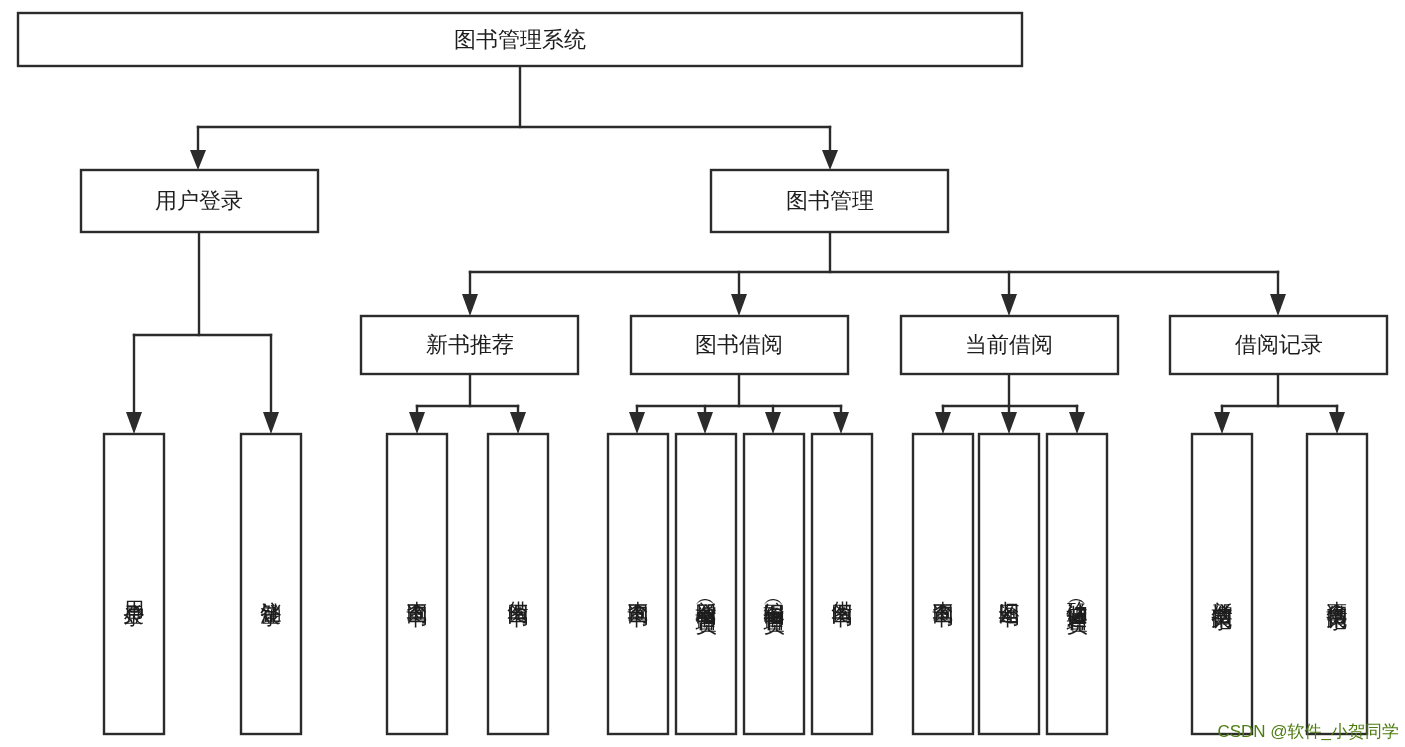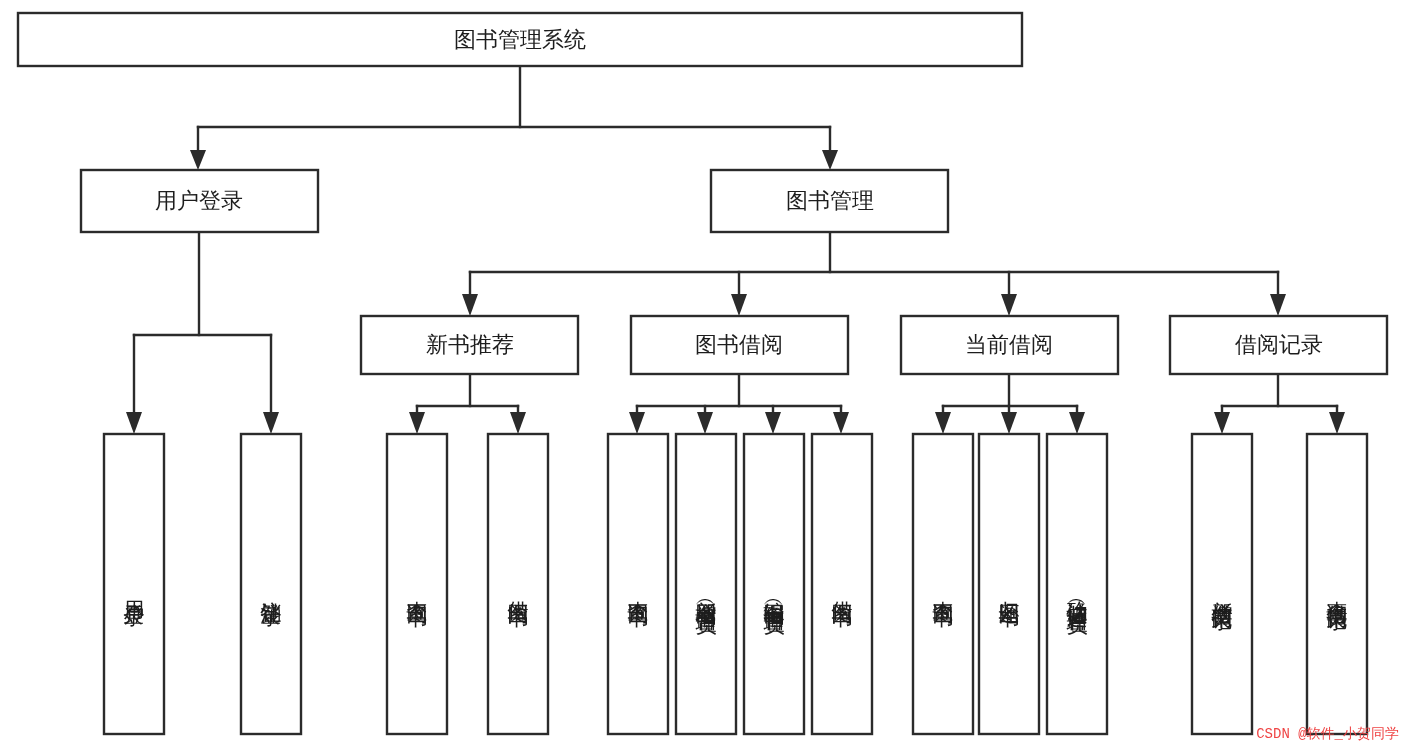--- a/index.html
+++ b/index.html
@@ -53,23 +53,23 @@
     fill: #1d1d1d;
     writing-mode: vertical-rl;
     text-orientation: upright;
     letter-spacing: 2px;
     dominant-baseline: central;
   }
   .watermark {
     position: absolute;
     right: 6px;
     bottom: 4px;
-    font-family: Liberation Mono, monospace;
-    font-size: 14px;
-    color: #ef4444;
+    font-family: Liberation Sans, sans-serif;
+    font-size: 17px;
+    color: #4d7c0f;
     white-space: nowrap;
     pointer-events: none;
   }
 </style>
 </head>
 <body>
 
 <div id="diagram-root">
 
   <svg class="tree-canvas" viewBox="0 0 1405 747" xmlns="http://www.w3.org/2000/svg">

